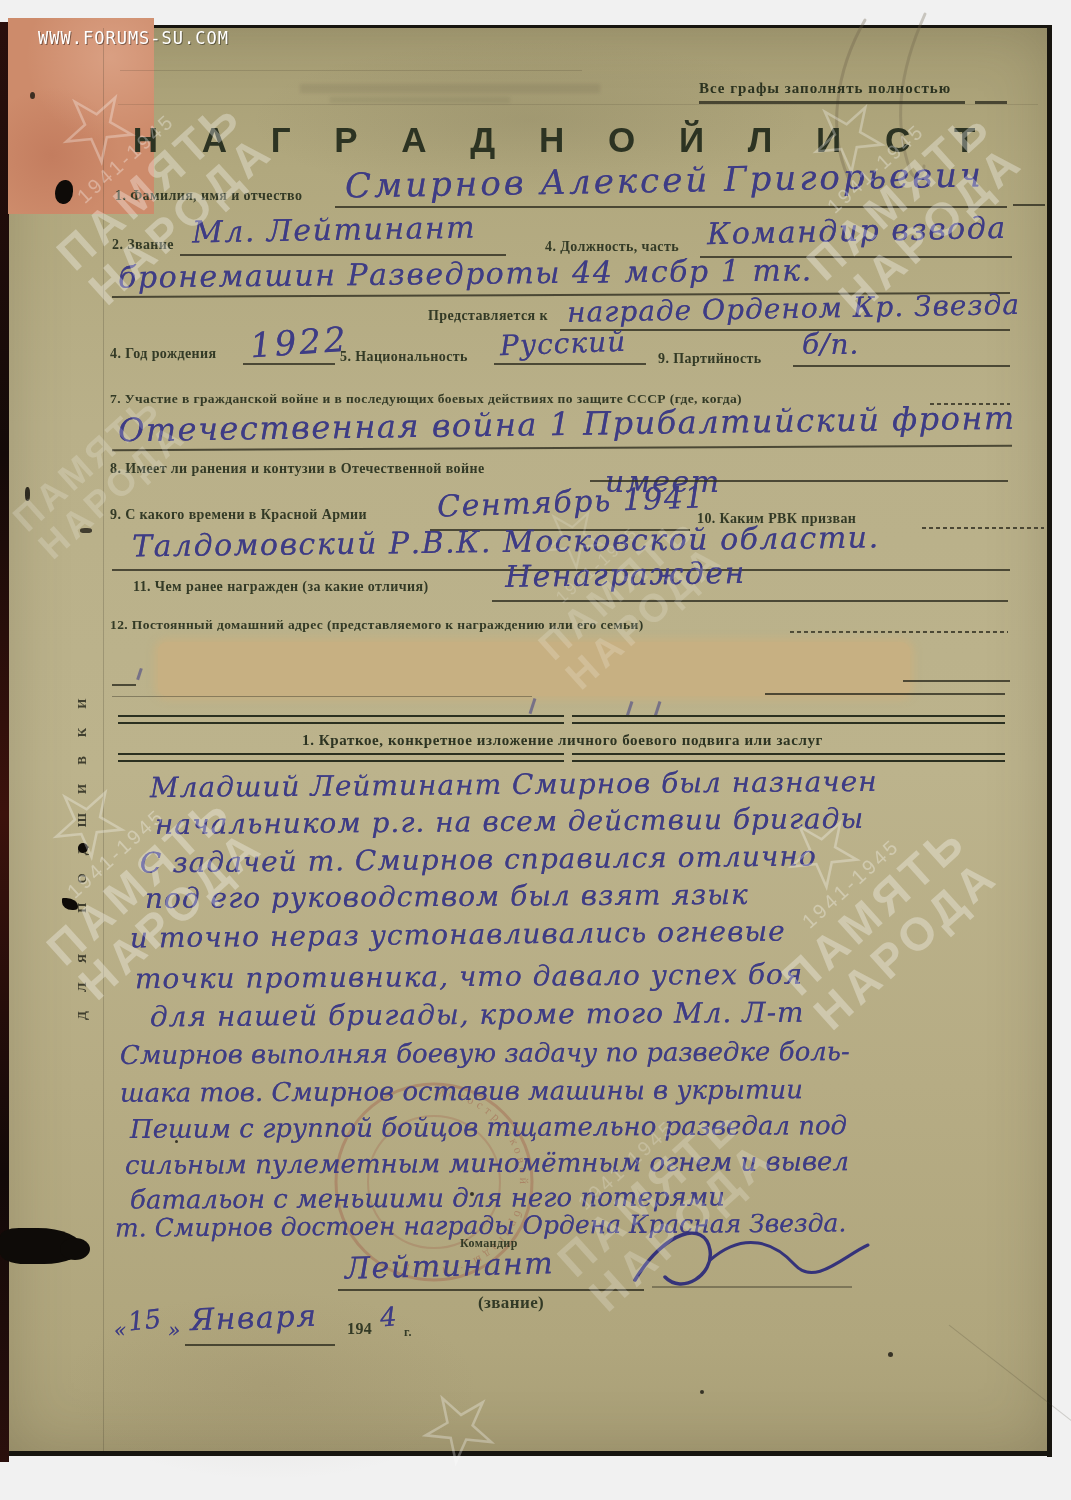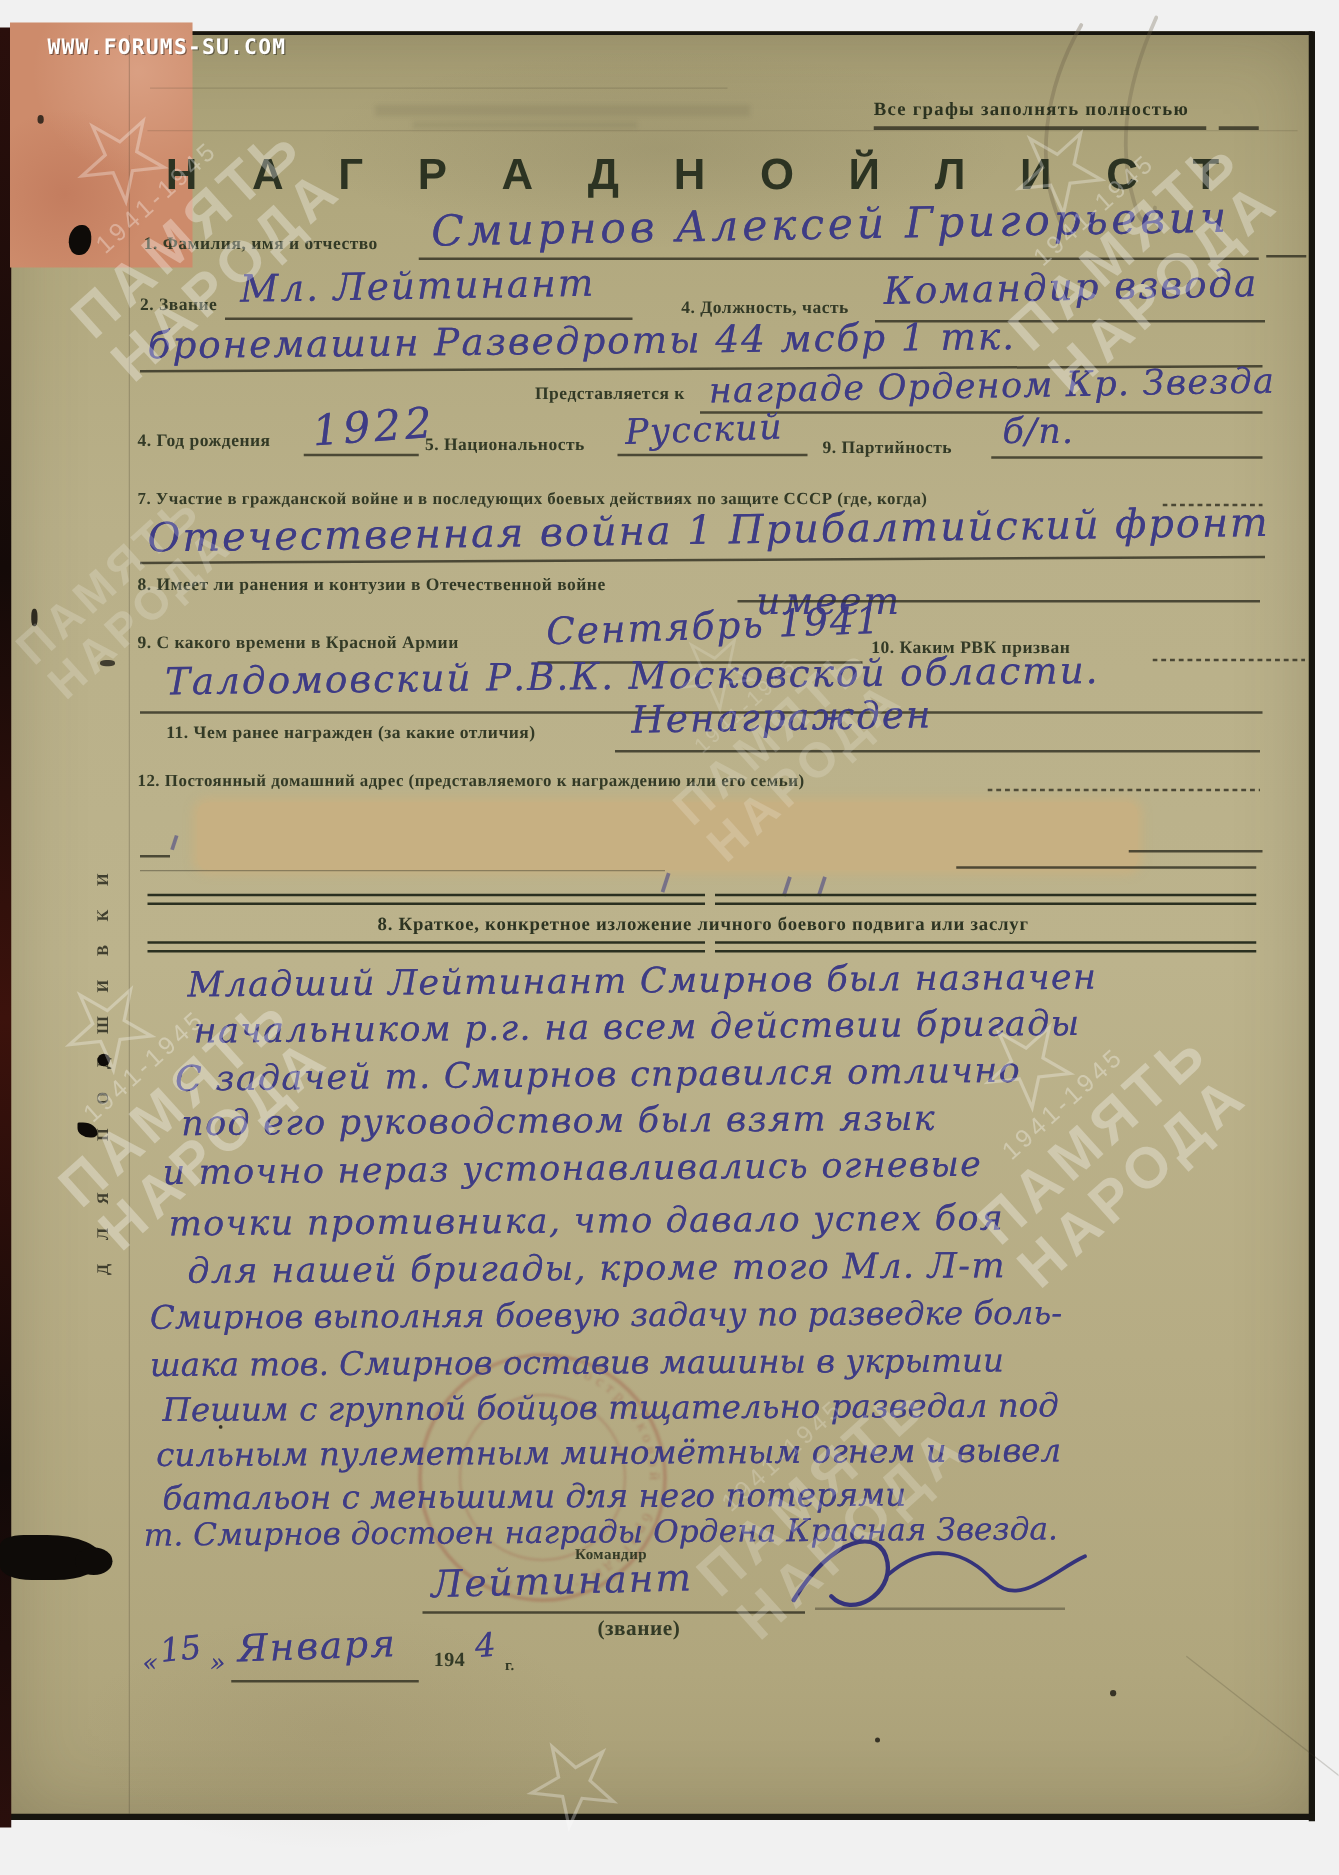--- a/index.html
+++ b/index.html
@@ -41,21 +41,21 @@
   .rule-f{position:absolute;height:1px;background:rgba(48,46,32,.4);}
   .drule{position:absolute;height:5px;border-top:2.5px solid #2b3020;border-bottom:2px solid #2b3020;}
   .dotted{position:absolute;height:2px;background-image:linear-gradient(90deg,rgba(48,46,32,.8) 55%,rgba(0,0,0,0) 0);background-size:7px 2px;}
   
   .wm{position:absolute;text-align:center;color:rgba(255,255,255,.32);
       font-family:"Liberation Sans",sans-serif;pointer-events:none;}
   .wm-star{font-size:86px;line-height:.85;color:transparent;-webkit-text-stroke:2.5px rgba(255,255,255,.30);}
   .wm-years{font-size:20px;letter-spacing:3px;margin:-4px 0 0;}
   .wm-l1,.wm-l2{font-size:46px;font-weight:700;letter-spacing:5px;line-height:1.02;}
   #src-wm{position:absolute;left:38px;top:28px;font-family:"DejaVu Sans Mono",monospace;
-     font-size:17px;font-weight:700;color:#ffffff;letter-spacing:1px;text-shadow:1px 1px 0 rgba(0,0,0,.4);}
+     font-size:17px;font-weight:400;color:#ffffff;letter-spacing:1px;text-shadow:1px 1px 0 rgba(0,0,0,.4);}
   
   .blob{position:absolute;background:#0e0b08;}
   .speck{position:absolute;background:rgba(25,22,16,.8);border-radius:50%;}
   #redact{position:absolute;left:158px;top:642px;width:752px;height:54px;background:#c7b082;
      border-radius:9px;box-shadow:0 0 7px 4px rgba(199,176,130,.9);}
   #vertical-text{position:absolute;left:74px;top:420px;height:600px;
      writing-mode:vertical-rl;transform:rotate(180deg);font-family:"Liberation Serif",serif;
      font-weight:700;font-size:13px;letter-spacing:19px;color:rgba(42,42,30,.85);}
   .slash{position:absolute;width:2.5px;height:16px;background:rgba(62,60,133,.55);transform:rotate(18deg);}
   #echo1{position:absolute;left:300px;top:84px;width:300px;height:9px;background:rgba(80,75,58,.12);filter:blur(1.5px);}
@@ -149,21 +149,21 @@
   <div class="slash" style="left:138px;top:668px;height:12px;"></div>
   <div class="rule" style="left:903px;top:680px;width:107px;"></div>
   <div class="rule-f" style="left:112px;top:696px;width:420px;"></div>
   <div class="rule" style="left:765px;top:693px;width:240px;"></div>
   <div class="slash" style="left:531px;top:698px;"></div>
   <div class="slash" style="left:628px;top:701px;"></div>
   <div class="slash" style="left:656px;top:701px;"></div>
 
   <div class="drule" style="left:118px;top:715px;width:446px;"></div>
   <div class="drule" style="left:572px;top:715px;width:433px;"></div>
-  <div id="section-title">8. Краткое, конкретное изложение личного боевого подвига или заслуг</div>
+  <div id="section-title">1. Краткое, конкретное изложение личного боевого подвига или заслуг</div>
   <div class="drule" style="left:118px;top:753px;width:446px;"></div>
   <div class="drule" style="left:572px;top:753px;width:433px;"></div>
 
   <svg style="position:absolute;left:328px;top:1076px;filter:blur(.7px);" width="212" height="212">
     <circle cx="106" cy="106" r="98" fill="none" stroke="rgba(156,74,58,.32)" stroke-width="3"></circle>
     <circle cx="106" cy="106" r="66" fill="none" stroke="rgba(156,74,58,.22)" stroke-width="2"></circle>
     <defs>
         <path id="arc" d="M 106,20 A 86,86 0 1,1 105.9,20"></path>
       </defs>
     <text font-size="12" fill="rgba(156,74,58,.38)" font-family="Liberation Serif,serif" letter-spacing="4">

